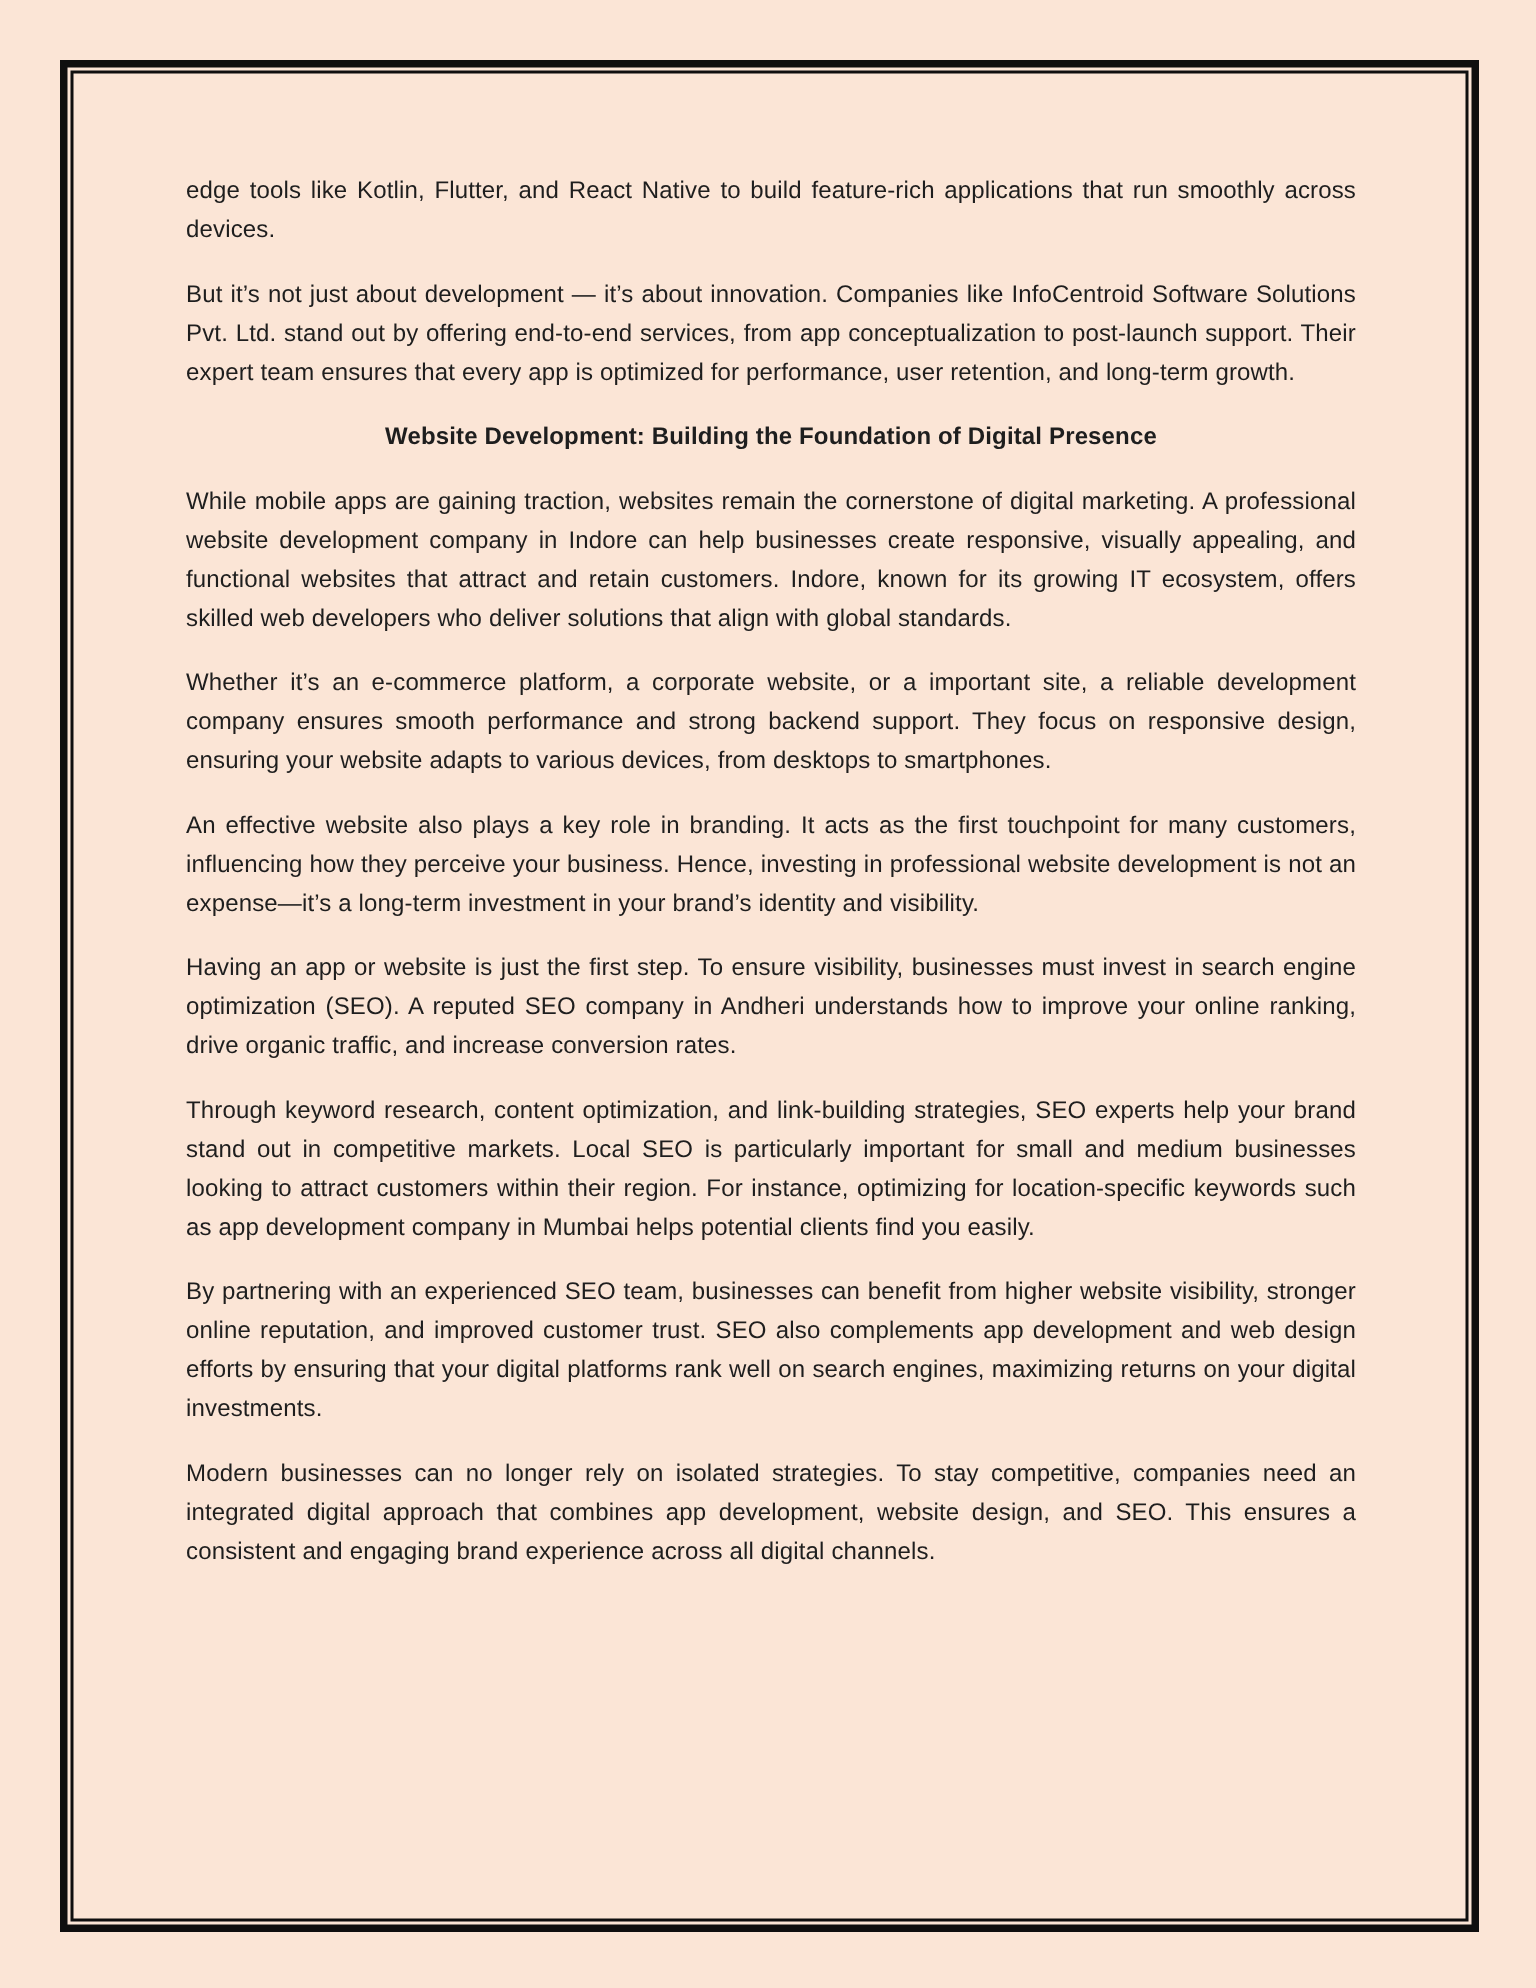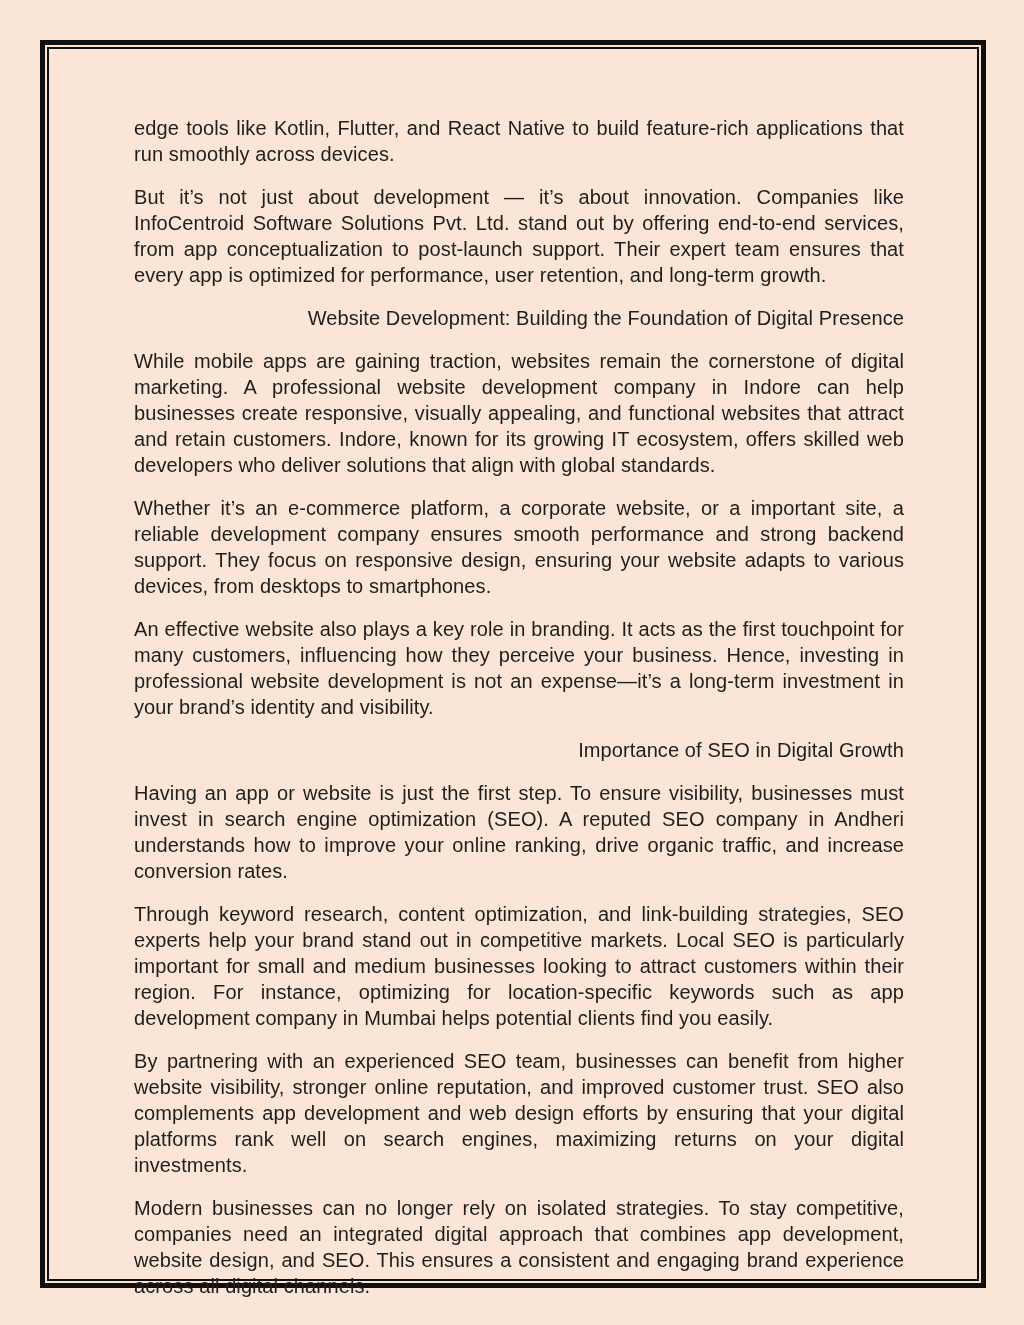--- a/index.html
+++ b/index.html
@@ -35,46 +35,45 @@
     inset: 2px;
     border: 2px solid var(--frame);
   }
   .content {
     position: absolute;
     inset: 0;
     padding: 66px 73px 40px 71px;
   }
   .content p,
   .content h2 {
-    font-size: 20px;
+    font-size: 16px;
     line-height: 26px;
-    margin: 0 0 17px 14px;
+    margin: 0 0 17px 4px;
     text-align: justify;
     letter-spacing: 0.1px;
   }
   .content h2 {
-    font-weight: normal;
-    text-align: right;
+    font-weight: bold;
+    text-align: center;
   }
 </style>
 </head>
 <body>
 
 <div class="page">
   <div class="frame-outer">
     <div class="frame-inner">
       <div class="content">
 
         <p>edge tools like Kotlin, Flutter, and React Native to build feature-rich applications that run smoothly across devices.</p>
         <p>But it’s not just about development — it’s about innovation. Companies like InfoCentroid Software Solutions Pvt. Ltd. stand out by offering end-to-end services, from app conceptualization to post-launch support. Their expert team ensures that every app is optimized for performance, user retention, and long-term growth.</p>
         <h2>Website Development: Building the Foundation of Digital Presence</h2>
         <p>While mobile apps are gaining traction, websites remain the cornerstone of digital marketing. A professional website development company in Indore can help businesses create responsive, visually appealing, and functional websites that attract and retain customers. Indore, known for its growing IT ecosystem, offers skilled web developers who deliver solutions that align with global standards.</p>
         <p>Whether it’s an e-commerce platform, a corporate website, or a important site, a reliable development company ensures smooth performance and strong backend support. They focus on responsive design, ensuring your website adapts to various devices, from desktops to smartphones.</p>
         <p>An effective website also plays a key role in branding. It acts as the first touchpoint for many customers, influencing how they perceive your business. Hence, investing in professional website development is not an expense—it’s a long-term investment in your brand’s identity and visibility.</p>
-        <h2>Importance of SEO in Digital Growth</h2>
         <p>Having an app or website is just the first step. To ensure visibility, businesses must invest in search engine optimization (SEO). A reputed SEO company in Andheri understands how to improve your online ranking, drive organic traffic, and increase conversion rates.</p>
         <p>Through keyword research, content optimization, and link-building strategies, SEO experts help your brand stand out in competitive markets. Local SEO is particularly important for small and medium businesses looking to attract customers within their region. For instance, optimizing for location-specific keywords such as app development company in Mumbai helps potential clients find you easily.</p>
         <p>By partnering with an experienced SEO team, businesses can benefit from higher website visibility, stronger online reputation, and improved customer trust. SEO also complements app development and web design efforts by ensuring that your digital platforms rank well on search engines, maximizing returns on your digital investments.</p>
         <p>Modern businesses can no longer rely on isolated strategies. To stay competitive, companies need an integrated digital approach that combines app development, website design, and SEO. This ensures a consistent and engaging brand experience across all digital channels.</p>
 
       </div>
     </div>
   </div>
 </div>
 

